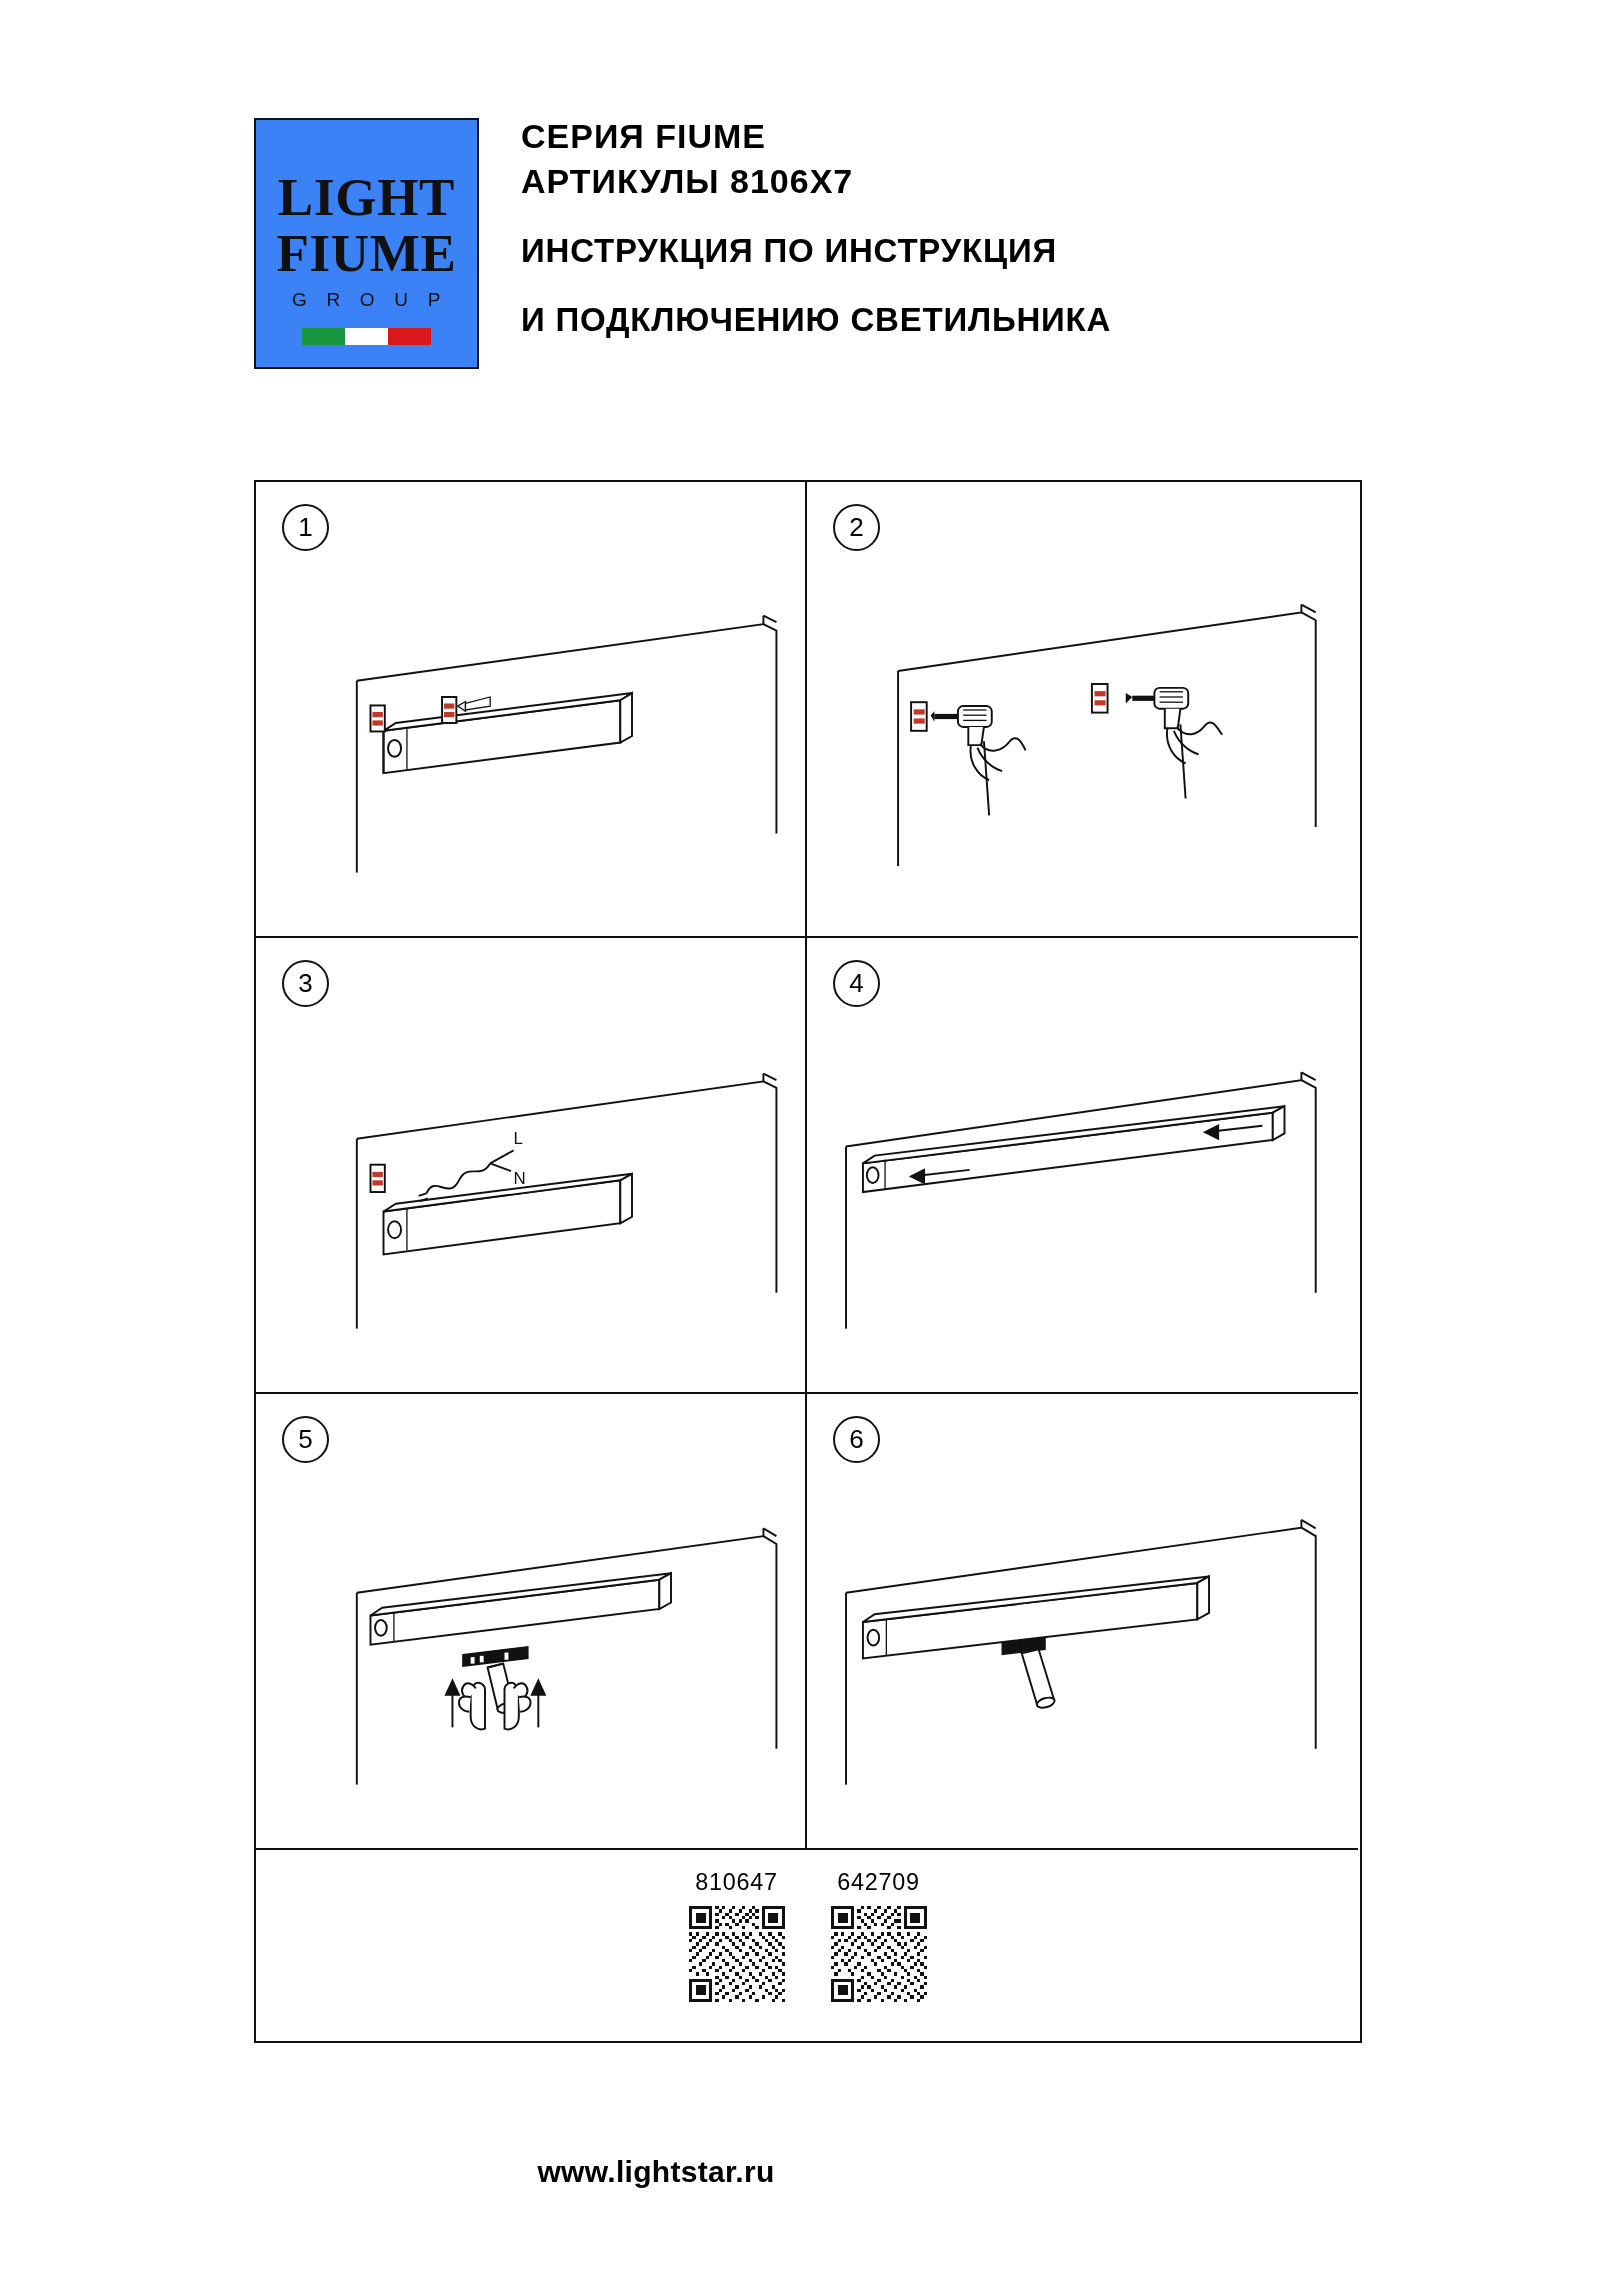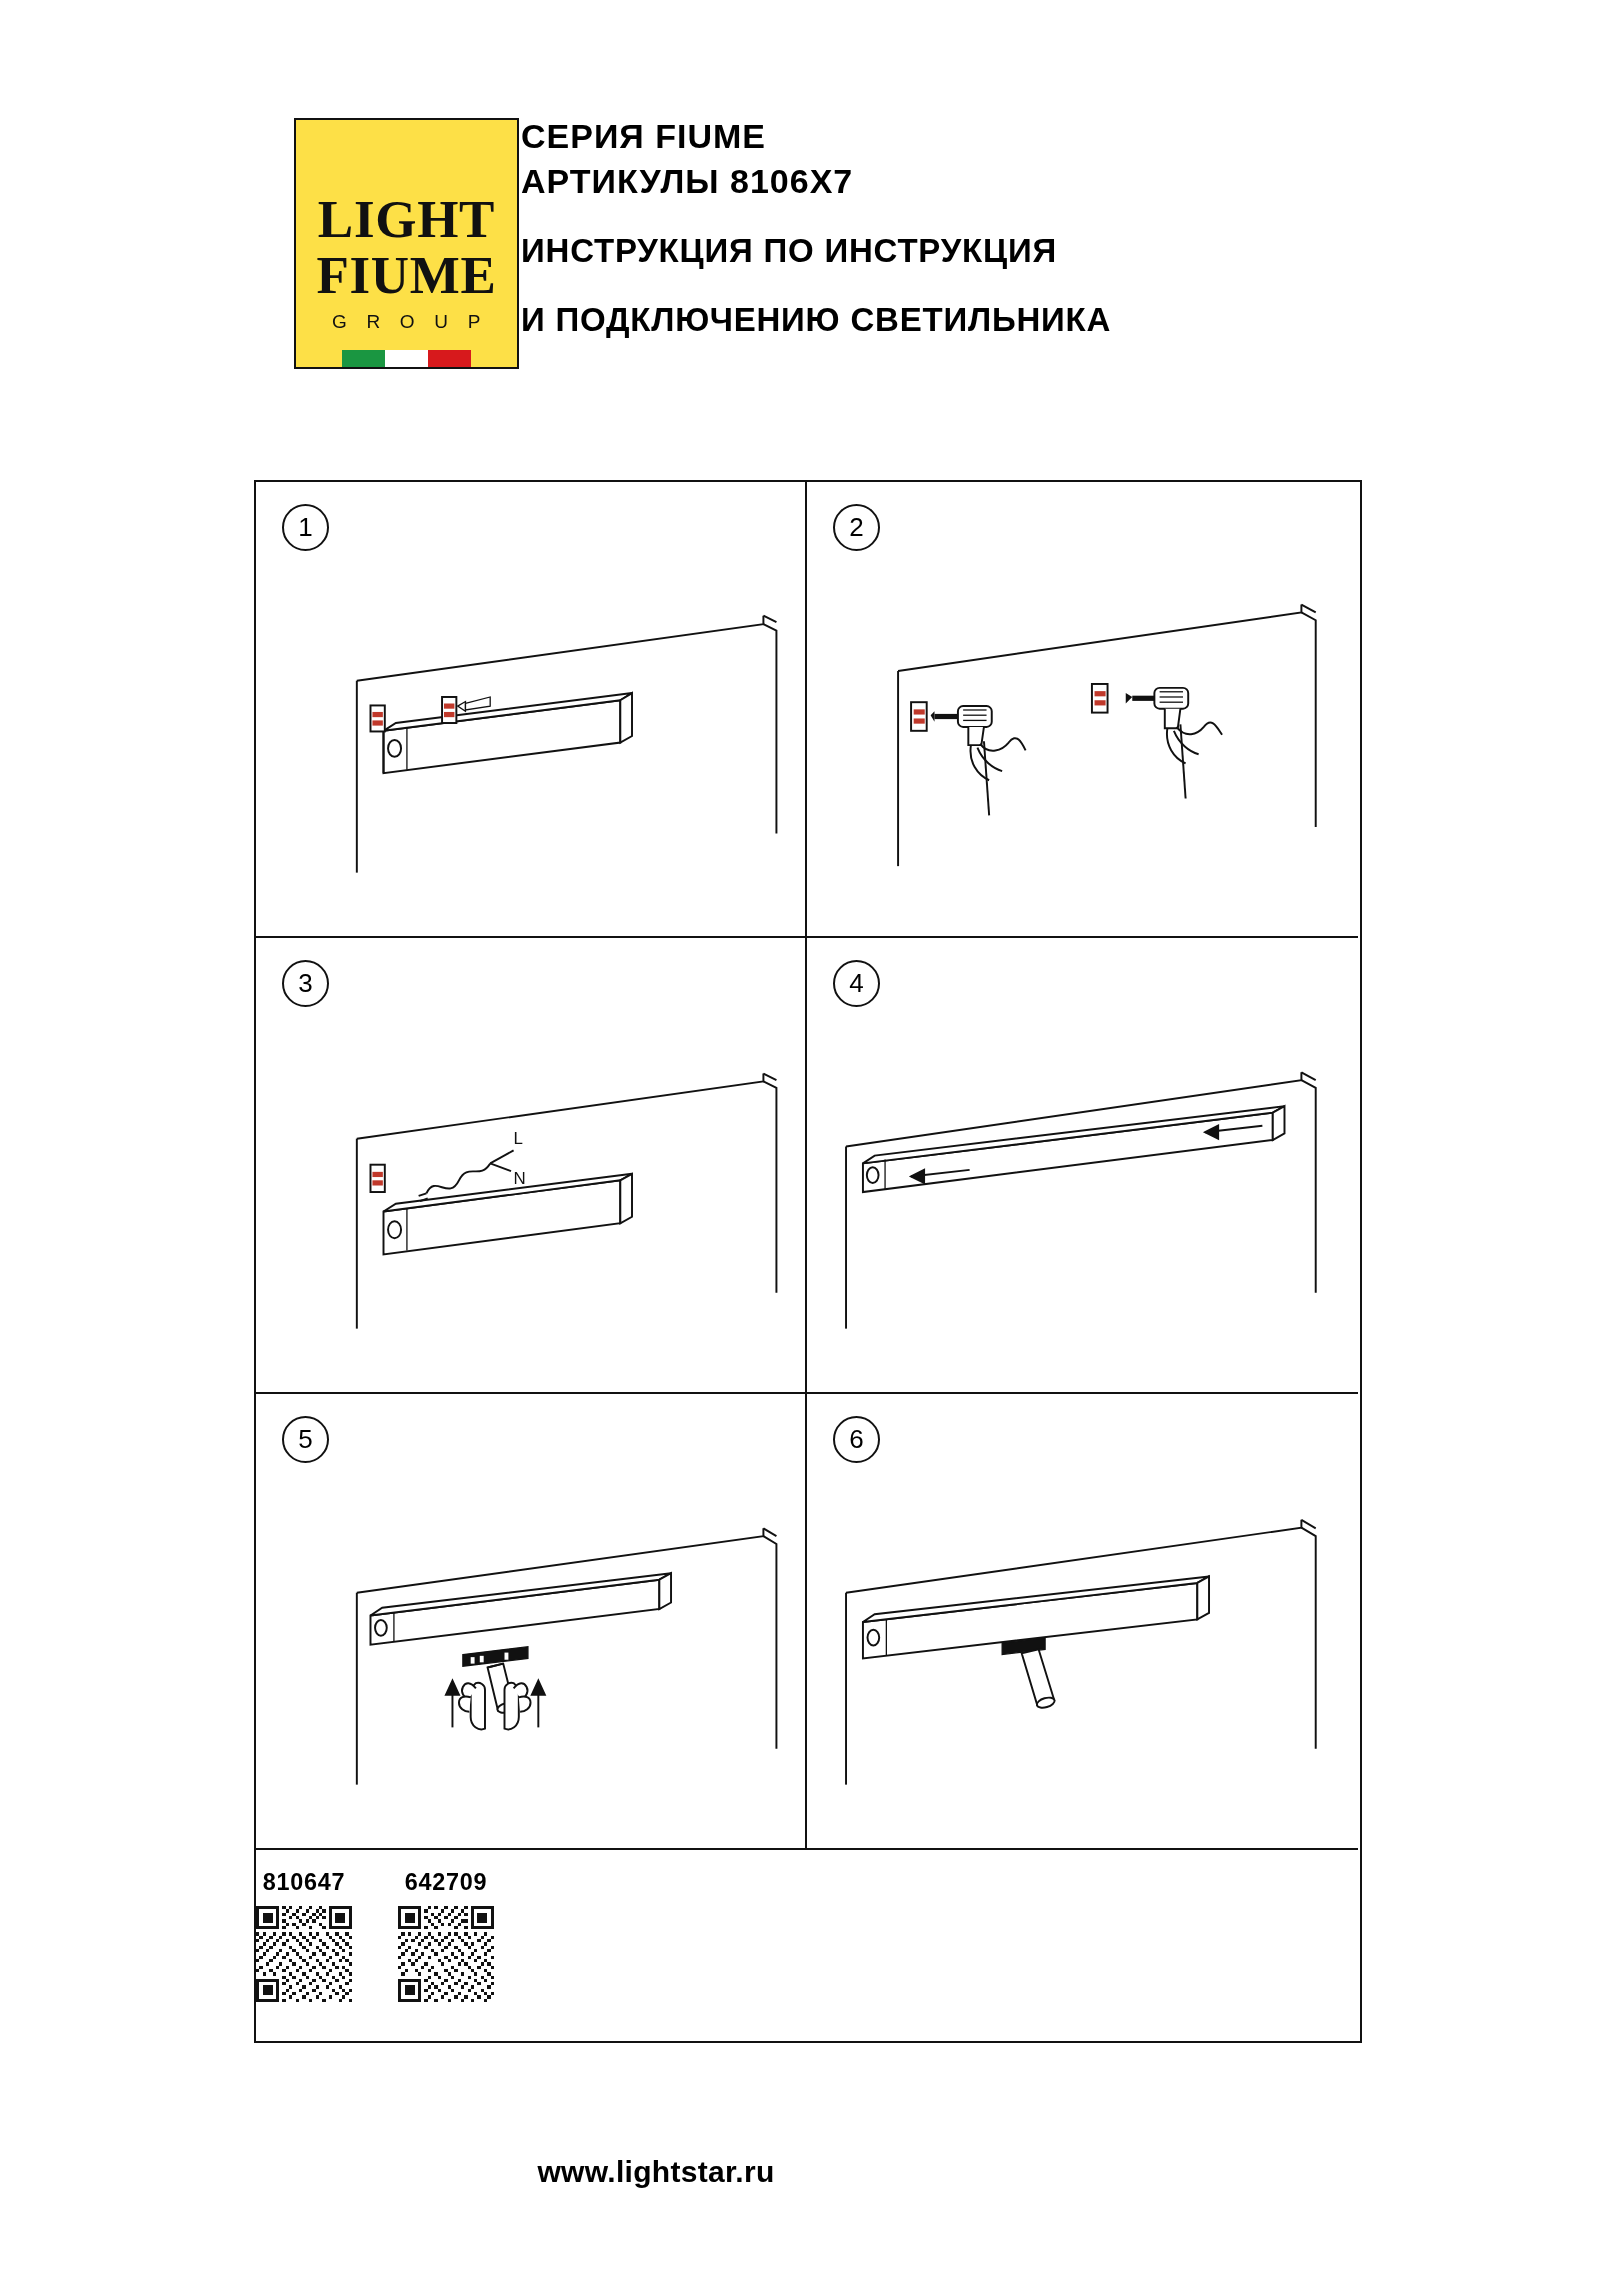--- a/index.html
+++ b/index.html
@@ -30,28 +30,27 @@
     height: 293px;
   }
 
   .logo-box {
     position: absolute;
     left: 254px;
     top: 19.5px;
     width: 225px;
     height: 251px;
     border: 2.6px solid #111111;
-    background: #fde047;
+    background: #3b82f6;
     box-sizing: border-box;
     display: flex;
     flex-direction: column;
     align-items: center;
-    justify-content: flex-end;
+    justify-content: center;
     padding-top: 31px;
-    margin-left: 40px;
   }
   .logo-light {
     font-family: "Liberation Serif", serif;
     font-weight: bold;
     font-size: 53px;
     letter-spacing: 0.7px;
     line-height: 0.95;
     color: #111111;
   }
   .logo-star {
@@ -160,23 +159,23 @@
   .art-wrap svg { display: block; }
 
   
   .codes {
     position: absolute;
     left: 0;
     top: 0;
     width: 1103px;
     height: 173px;
     display: flex;
+    justify-content: center;
     align-items: center;
     gap: 46px;
-    font-weight: bold;
   }
   .code-item {
     display: flex;
     flex-direction: column;
     align-items: center;
   }
   .code-label {
     font-size: 23.4px;
     letter-spacing: 0.7px;
     margin-bottom: 10.4px;

